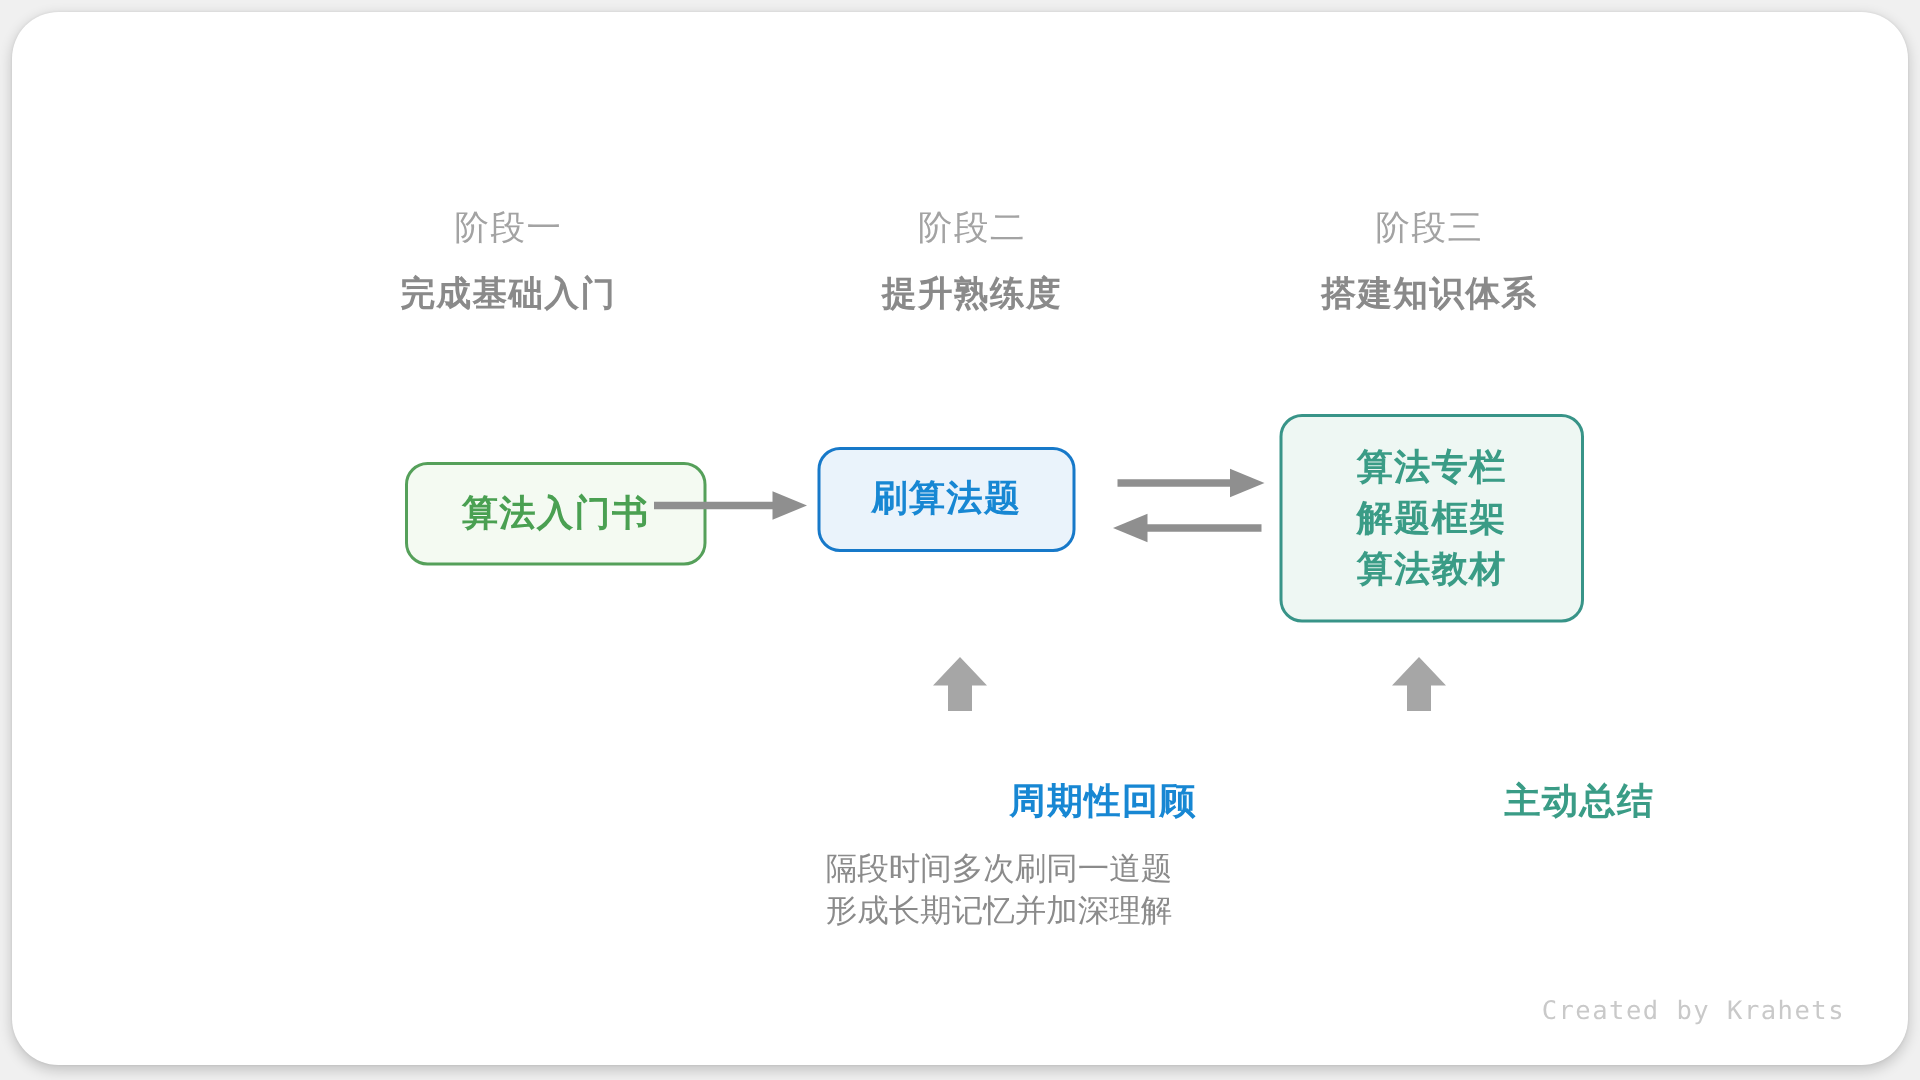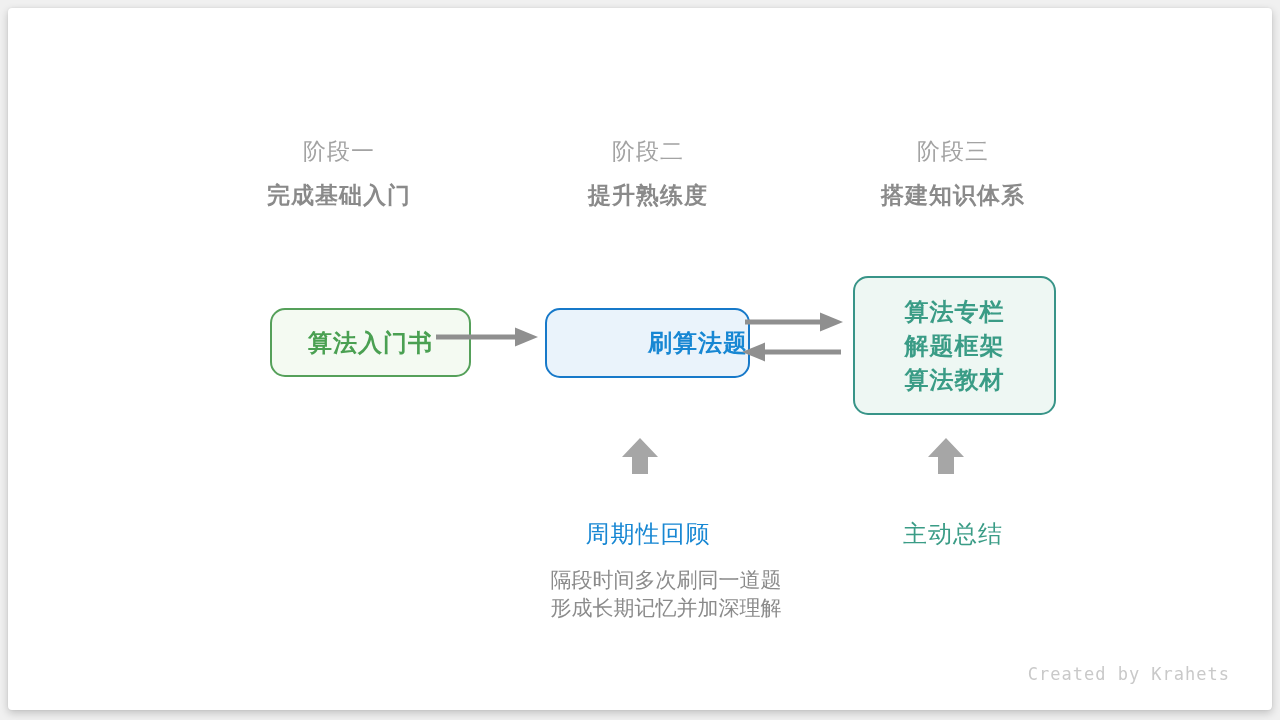--- a/index.html
+++ b/index.html
@@ -13,47 +13,47 @@
   }
   * { margin:0; padding:0; box-sizing:border-box; }
   html,body { width:1280px; height:720px; overflow:hidden; }
   body {
     background:var(--page-bg);
     font-family:"Liberation Sans","DejaVu Sans",sans-serif;
     position:relative;
   }
   .card {
     position:absolute; left:8px; top:8px; width:1264px; height:702px;
-    background:var(--card-bg); border-radius:4px;
+    background:var(--card-bg); border-radius:31px;
     box-shadow:0 3px 9px rgba(0,0,0,0.20), 0 0 2px rgba(0,0,0,0.08);
   }
   .stage-label {
     position:absolute; top:128px; width:300px; text-align:center;
     font-size:23px; color:var(--stage-label); letter-spacing:1px;
   }
   .stage-subtitle {
     position:absolute; top:172px; width:300px; text-align:center;
     font-size:23px; font-weight:bold; color:var(--stage-subtitle); letter-spacing:1px;
   }
   .c1 { left:181px; } .c2 { left:490px; } .c3 { left:795px; }
   .node {
     position:absolute; border:2.5px solid; border-radius:15px;
     display:flex; flex-direction:column; align-items:center; justify-content:center;
     font-weight:bold; font-size:24px; letter-spacing:1px; line-height:34px;
   }
   .node-green { left:231px; top:300px; width:201px; height:69px;
     border-color:var(--green-border); background:var(--green-fill); color:var(--green-text);margin-left:31px; }
-  .node-blue  { left:537px; top:300px; width:205px; height:70px;
-    border-color:var(--blue-border);  background:var(--blue-fill);  color:var(--blue-text);align-items:flex-end; }
+  .node-blue  { left:537px; top:290px; width:172px; height:70px;
+    border-color:var(--blue-border);  background:var(--blue-fill);  color:var(--blue-text); }
   .node-teal  { left:845px; top:268px; width:203px; height:139px;
     border-color:var(--teal-border);  background:var(--teal-fill);  color:var(--teal-text); }
   .overlay { position:absolute; left:0; top:0; pointer-events:none; }
   .annotation-title {
-    position:absolute; top:510px; width:300px; text-align:center;
-    font-size:24px; font-weight:normal; letter-spacing:1px;
+    position:absolute; top:510px; width:300px; text-align:right;
+    font-size:24px; font-weight:bold; letter-spacing:1px;
   }
   .annotation-title.blue { color:var(--blue-text); }
   .annotation-title.teal { color:var(--teal-text); }
   .annotation-desc {
     position:absolute; top:558px; width:340px; text-align:center;
     font-size:21px; line-height:28px; color:var(--desc-text);
   }
   .d1 { left:488px; } .d2 { left:775px; }
   .credit {
     position:absolute; right:42px; bottom:26px;

